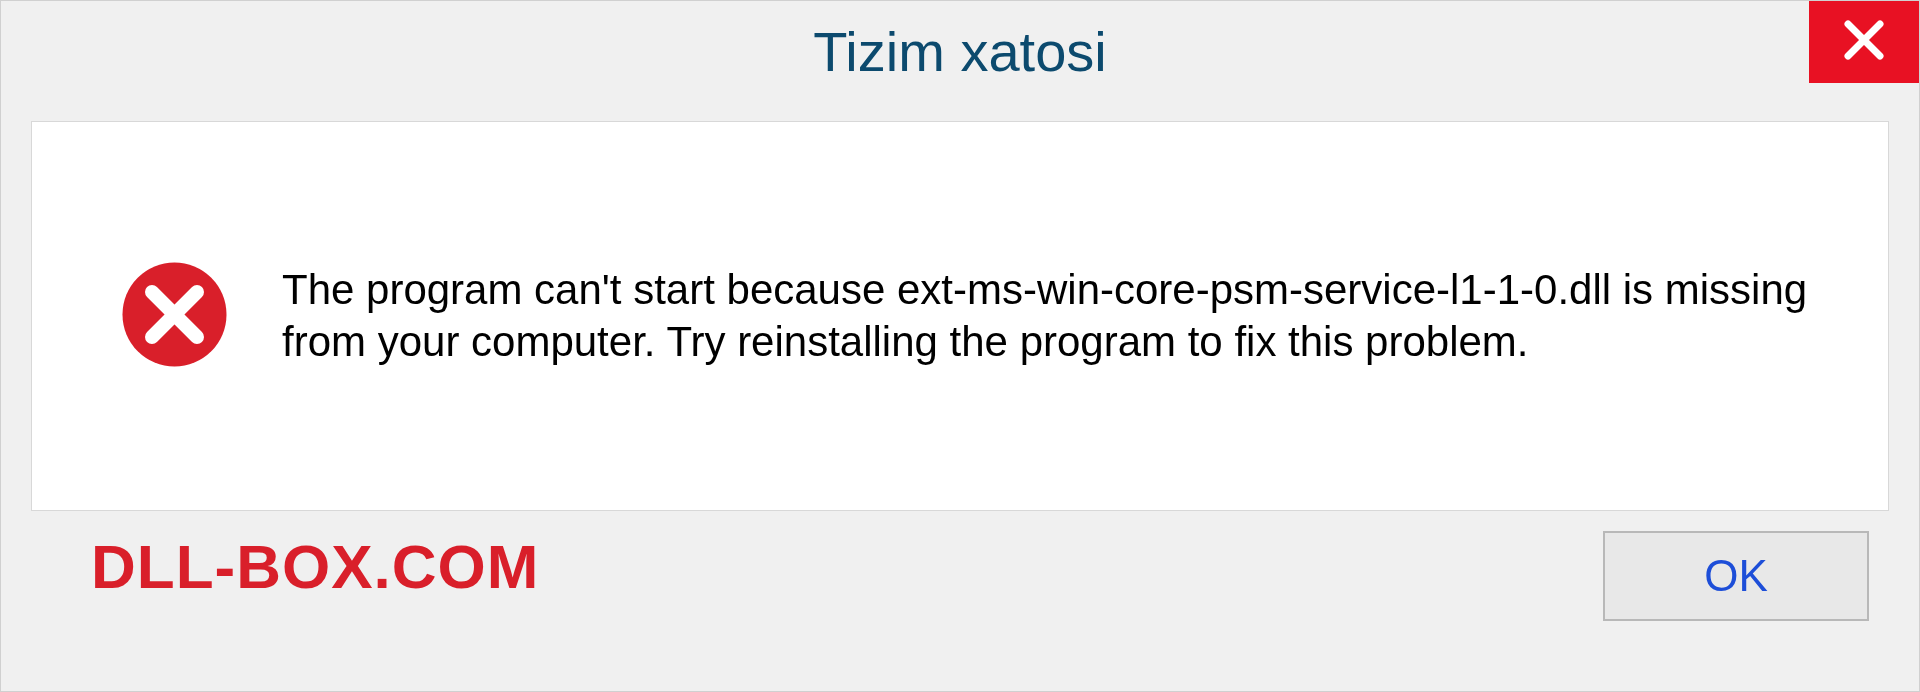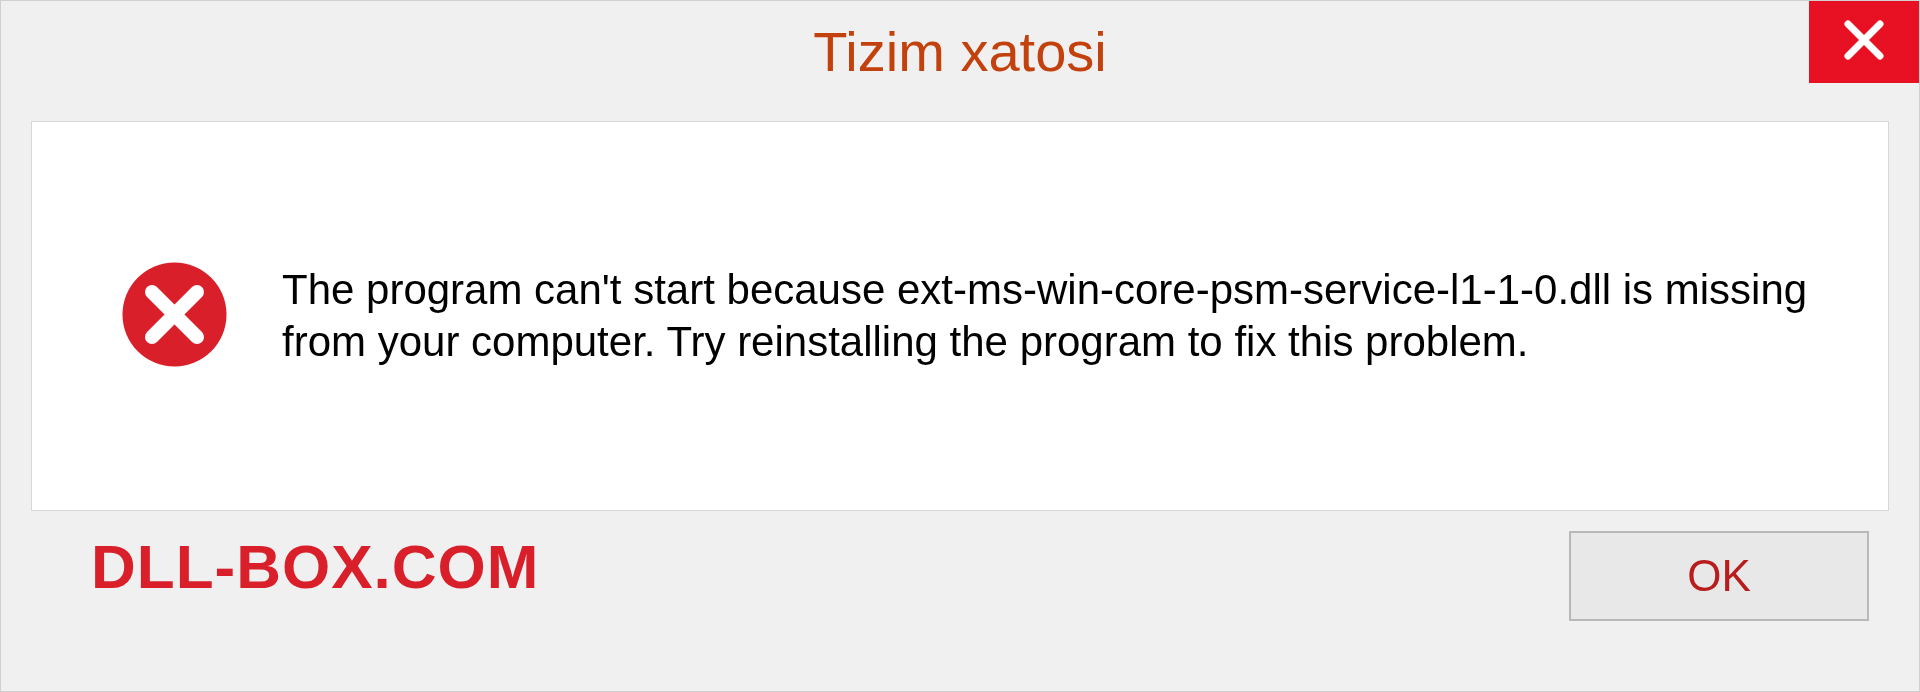--- a/index.html
+++ b/index.html
@@ -18,21 +18,21 @@
     .titlebar {
       display: flex;
       align-items: center;
       justify-content: center;
       height: 100px;
       background: #f0f0f0;
       position: relative;
     }
     .titlebar-title {
       font-size: 56px;
-      color: #c2410c;
+      color: #0c4a6e;
       font-weight: 400;
     }
     .close-button {
       position: absolute;
       right: 0;
       top: 0;
       width: 110px;
       height: 82px;
       background: #e81123;
       display: flex;
@@ -78,26 +78,26 @@
       padding: 0 50px 0 90px;
     }
     .watermark {
       font-size: 62px;
       font-weight: 900;
       color: #d91f2a;
       letter-spacing: 1px;
       font-family: Arial, sans-serif;
     }
     .ok-button {
-      width: 300px;
+      width: 266px;
       height: 90px;
       background: #e8e8e8;
       border: 2px solid #b8b8b8;
       font-size: 44px;
-      color: #b91c1c;
+      color: #1d4ed8;
       display: flex;
       align-items: center;
       justify-content: center;
       cursor: pointer;
       font-family: "Segoe UI", Arial, sans-serif;
     }
   </style>
 </head>
 <body>
 

